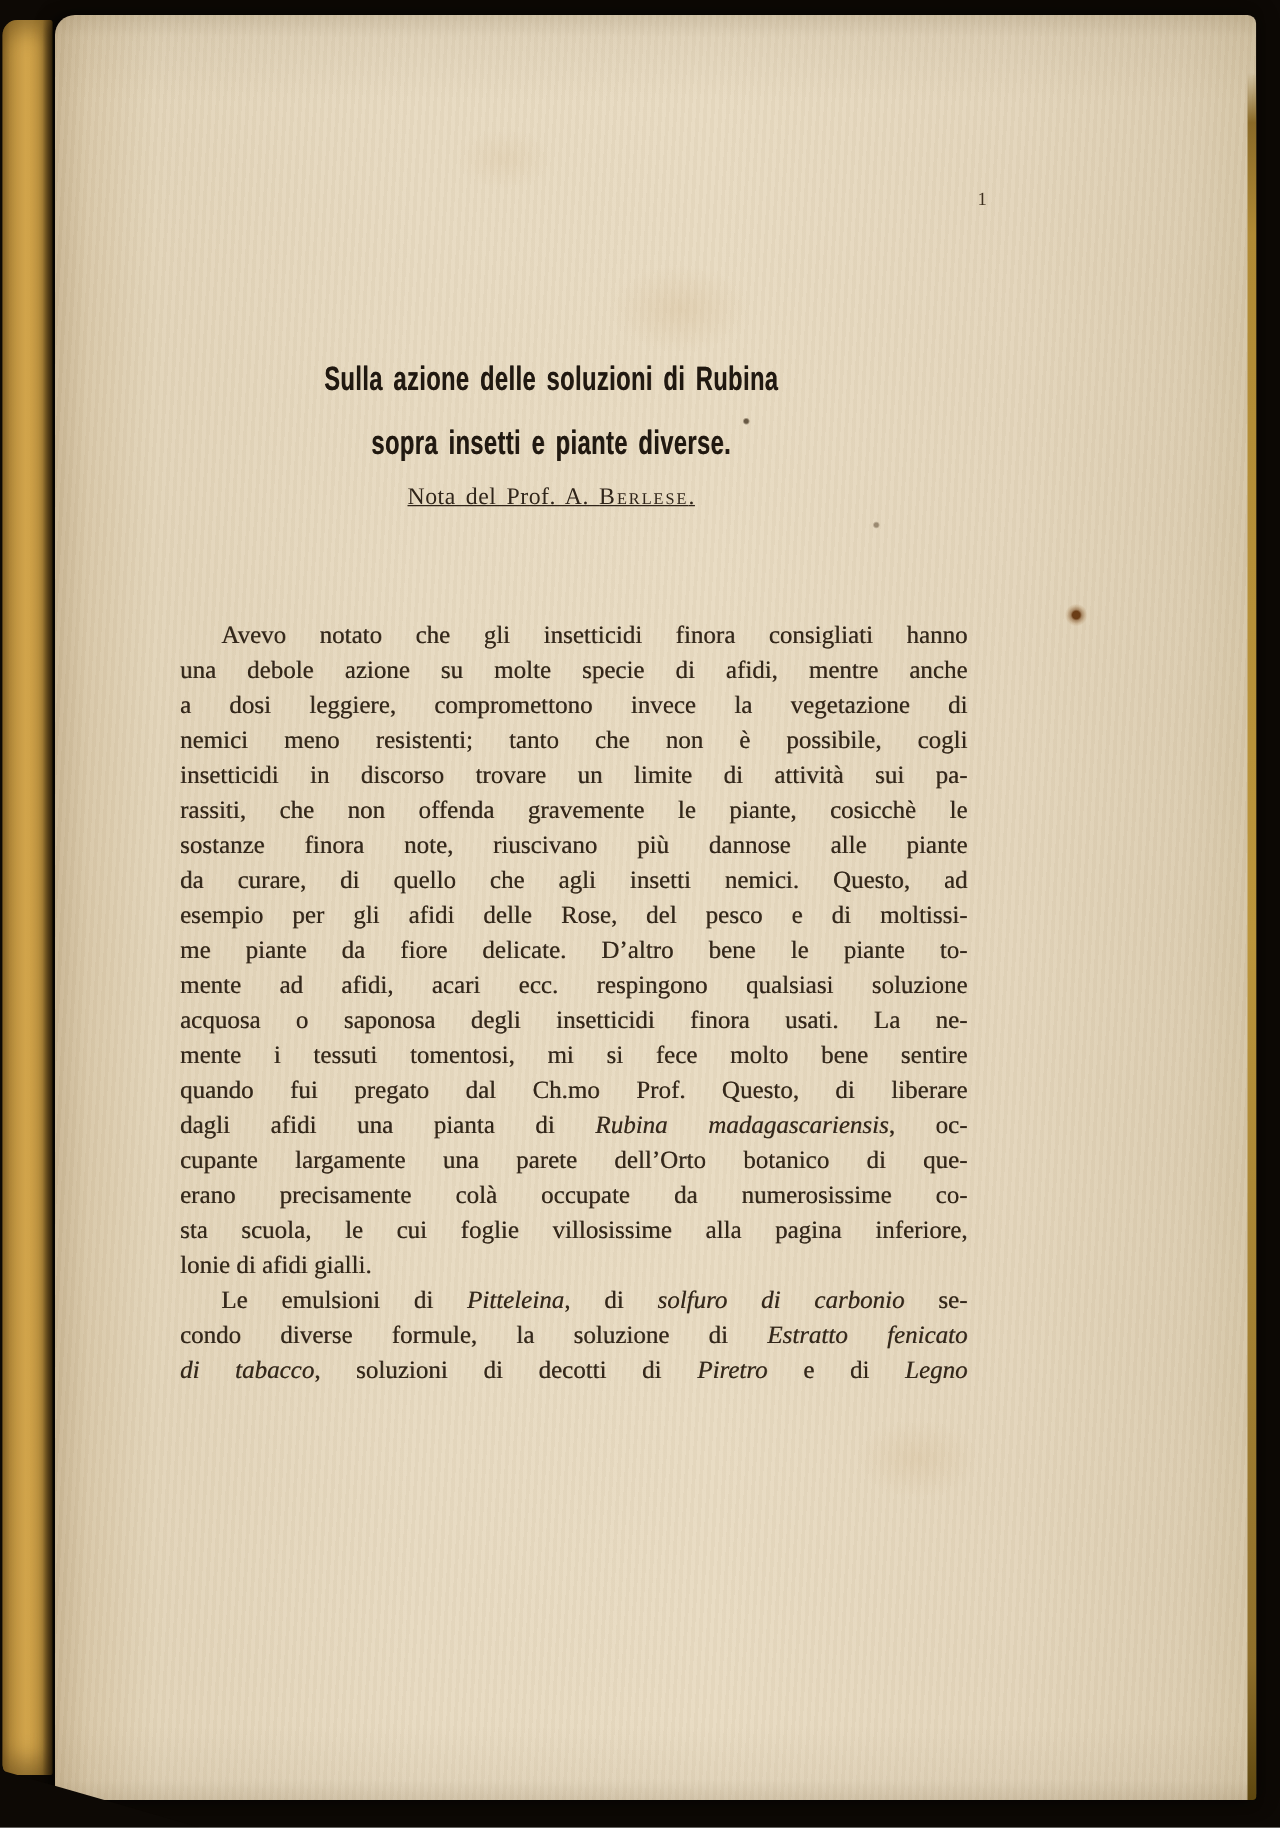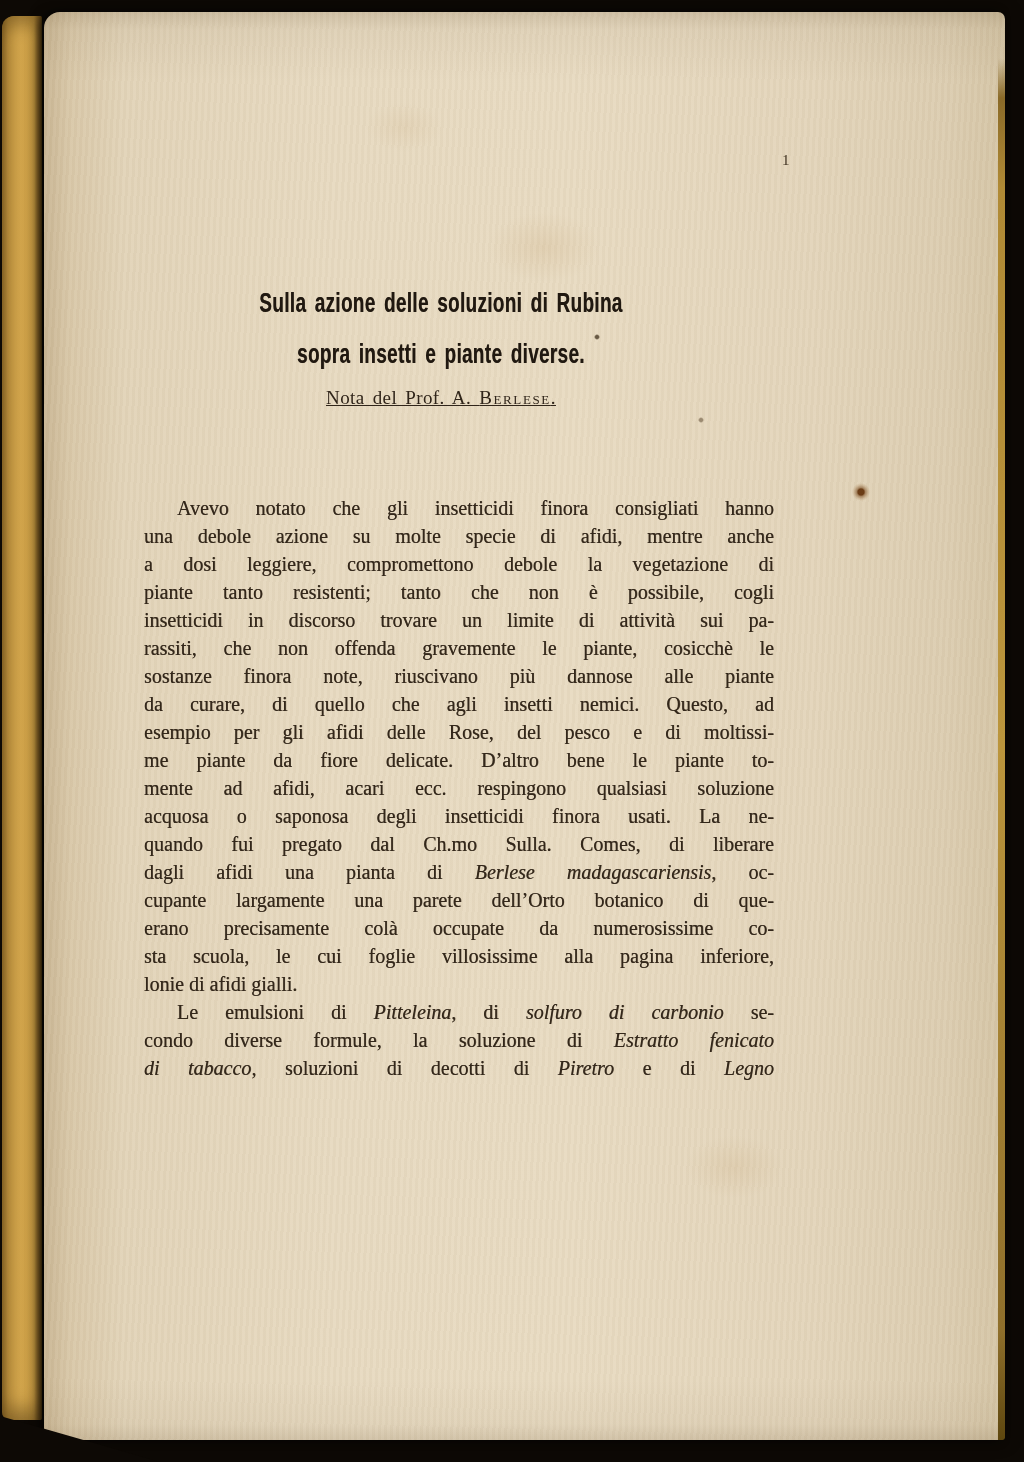--- a/index.html
+++ b/index.html
@@ -96,32 +96,33 @@
 
     <div class="heading t1">Sulla azione delle soluzioni di Rubina</div>
     <div class="heading t2">sopra insetti e piante diverse.</div>
 
     <div class="byline"><span>Nota del Prof. A. </span><span class="sc">Berlese</span><span>.</span></div>
 
     <div class="body-text">
         <div class="paragraph">
           <div class="line indent"><span>Avevo notato che gli insetticidi finora consigliati hanno</span></div>
           <div class="line"><span>una debole azione su molte specie di afidi, mentre anche</span></div>
-          <div class="line"><span>a dosi leggiere, compromettono debole la vegetazione di</span></div>
-          <div class="line"><span>piante tanto resistenti; tanto che non è possibile, cogli</span></div>
+          <div class="line"><span>a dosi leggiere, compromettono invece la vegetazione di</span></div>
+          <div class="line"><span>nemici meno resistenti; tanto che non è possibile, cogli</span></div>
           <div class="line"><span>insetticidi in discorso trovare un limite di attività sui pa-</span></div>
           <div class="line"><span>rassiti, che non offenda gravemente le piante, cosicchè le</span></div>
           <div class="line"><span>sostanze finora note, riuscivano più dannose alle piante</span></div>
           <div class="line"><span>da curare, di quello che agli insetti nemici. Questo, ad</span></div>
           <div class="line"><span>esempio per gli afidi delle Rose, del pesco e di moltissi-</span></div>
           <div class="line"><span>me piante da fiore delicate. D’altro bene le piante to-</span></div>
           <div class="line"><span>mente ad afidi, acari ecc. respingono qualsiasi soluzione</span></div>
           <div class="line"><span>acquosa o saponosa degli insetticidi finora usati. La ne-</span></div>
-          <div class="line"><span>quando fui pregato dal Ch.mo Sulla. Comes, di liberare</span></div>
-          <div class="line"><span>dagli afidi una pianta di </span><em>Berlese madagascariensis</em><span>, oc-</span></div>
+          <div class="line"><span>mente i tessuti tomentosi, mi si fece molto bene sentire</span></div>
+          <div class="line"><span>quando fui pregato dal Ch.mo Prof. Questo, di liberare</span></div>
+          <div class="line"><span>dagli afidi una pianta di </span><em>Rubina madagascariensis</em><span>, oc-</span></div>
           <div class="line"><span>cupante largamente una parete dell’Orto botanico di que-</span></div>
           <div class="line"><span>erano precisamente colà occupate da numerosissime co-</span></div>
           <div class="line"><span>sta scuola, le cui foglie villosissime alla pagina inferiore,</span></div>
           <div class="line no-just"><span>lonie di afidi gialli.</span></div>
         </div>
         <div class="paragraph">
           <div class="line indent"><span>Le emulsioni di </span><em>Pitteleina</em><span>, di </span><em>solfuro di carbonio</em><span> se-</span></div>
           <div class="line"><span>condo diverse formule, la soluzione di </span><em>Estratto fenicato</em></div>
           <div class="line"><em>di tabacco</em><span>, soluzioni di decotti di </span><em>Piretro</em><span> e di </span><em>Legno</em></div>
         </div>

